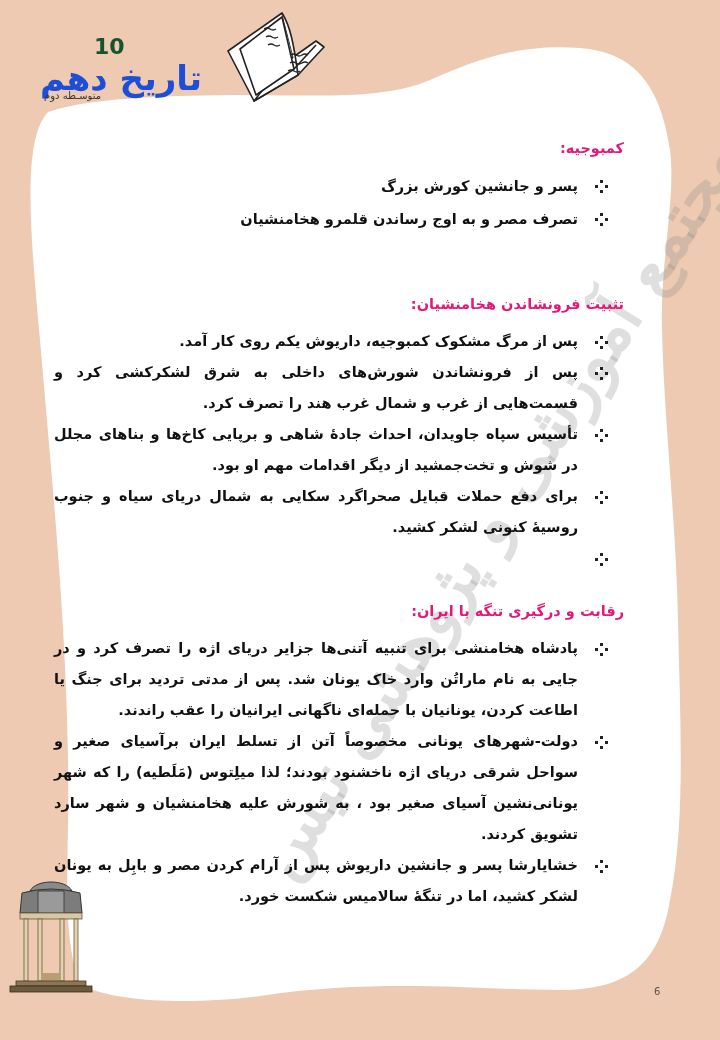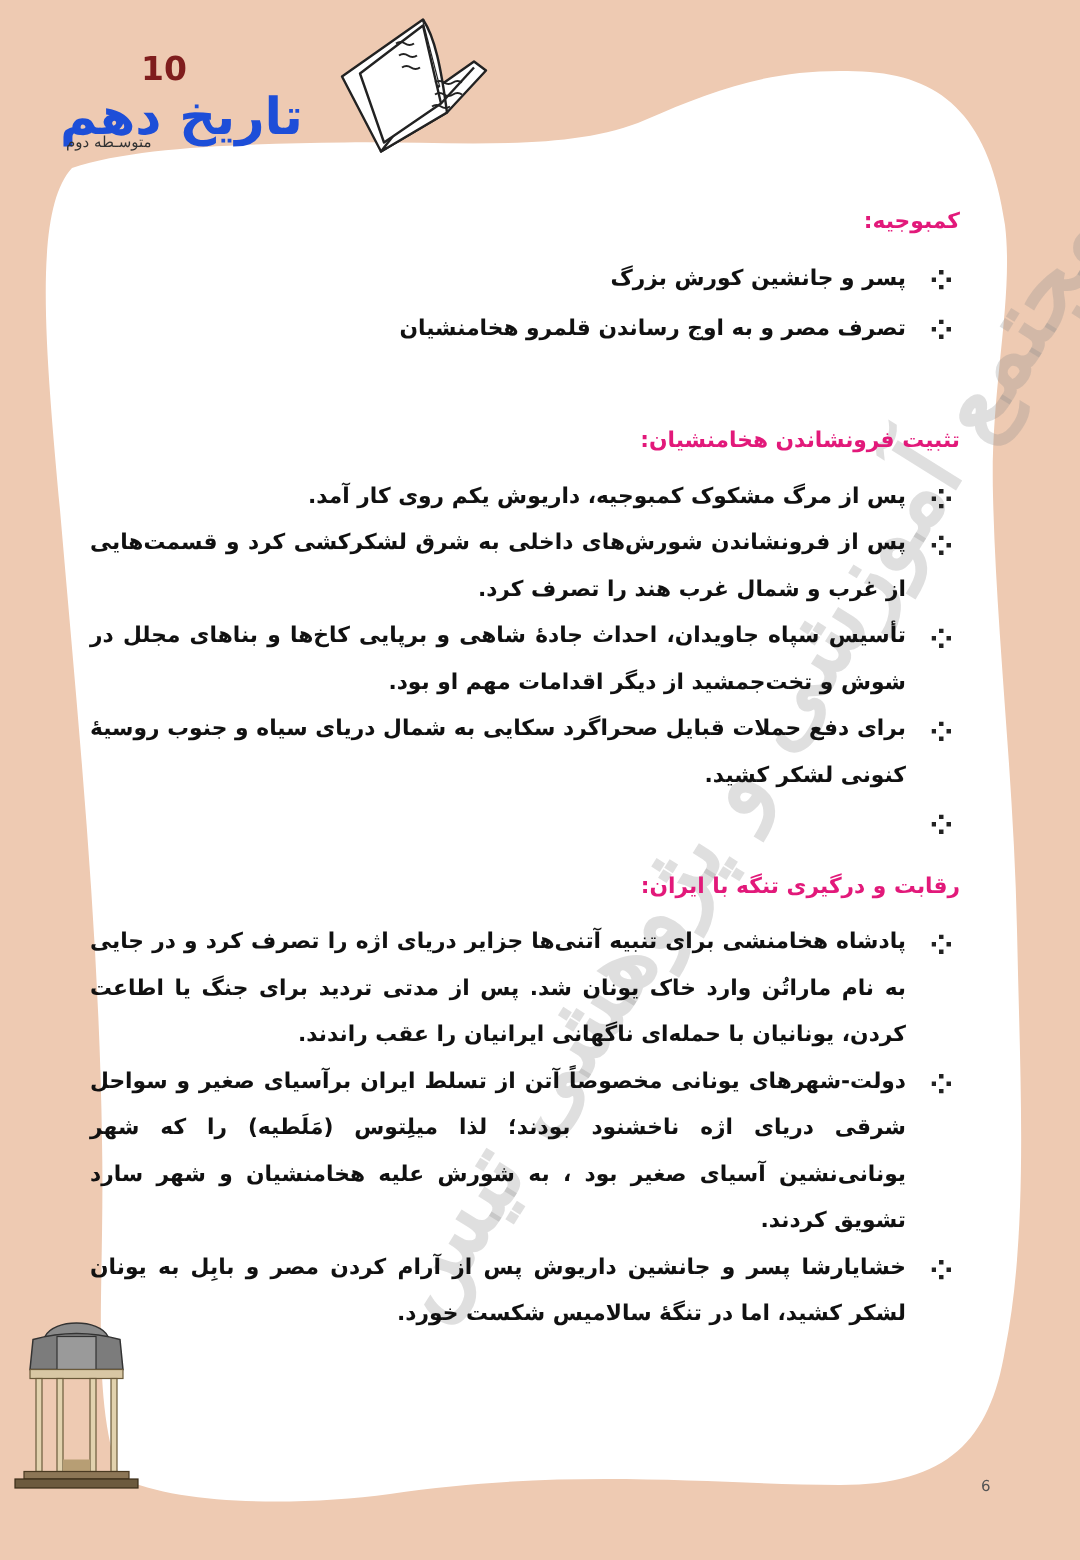--- a/index.html
+++ b/index.html
@@ -16,35 +16,35 @@
     .logo-title {
       position: absolute; left: 10px; top: 28px; font-size: 34px; font-weight: bold;
       color: #1d4ed8; direction: rtl; white-space: nowrap; letter-spacing: -1px;
     }
     .logo-sub {
       position: absolute; left: 14px; top: 60px; font-size: 10px; color: #333; direction: rtl;
       white-space: nowrap;
       text-align: right;
     }
     .logo-ten {
-      position: absolute; left: 64px; top: 4px; font-size: 22px; font-weight: bold; color: #7f1d1d;
+      position: absolute; left: 64px; top: 4px; font-size: 22px; font-weight: bold; color: #14532d;
     }
     .book-icon { position: absolute; left: 220px; top: 5px; width: 110px; height: 105px; }
     .pavilion-icon { position: absolute; left: 8px; top: 875px; width: 86px; height: 122px; }
 
     .content {
-      position: absolute; left: 60px; top: 138px; width: 580px;
+      position: absolute; left: 44px; top: 138px; width: 580px;
       direction: rtl; text-align: justify;
       color: #111; font-size: 14.5px; font-weight: bold;
     }
     .section-title {
       color: #e2197a; font-size: 14.5px; font-weight: bold; margin: 0 0 12px 0;
       line-height: 20px;
     }
-    .bullet-list { list-style: none; margin: 0; padding: 0; }
+    .bullet-list { list-style: none; margin: 10px; padding: 0; }
     .bullet-item {
       position: relative; padding-right: 36px; line-height: 31px; margin: 0;
     }
     .bullet-item .diamond {
       position: absolute; right: 6px; top: 10px; width: 13px; height: 13px;
     }
     .gap-section { height: 48px; }
     .s1 .bullet-item { line-height: 33px; }
 
     .watermark {

